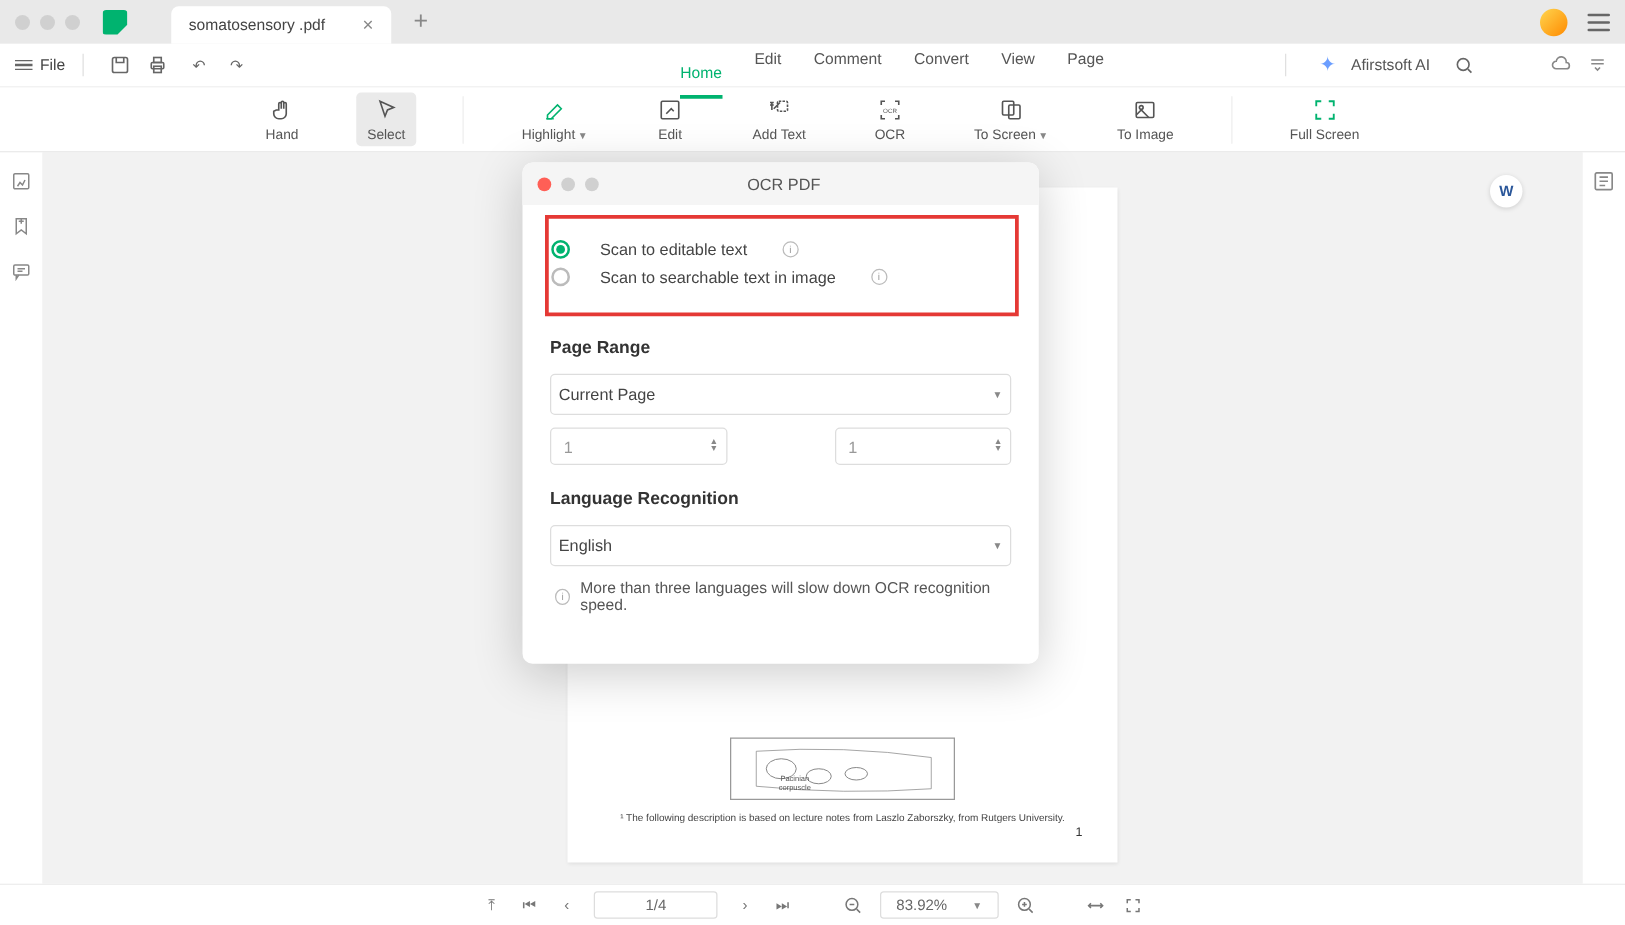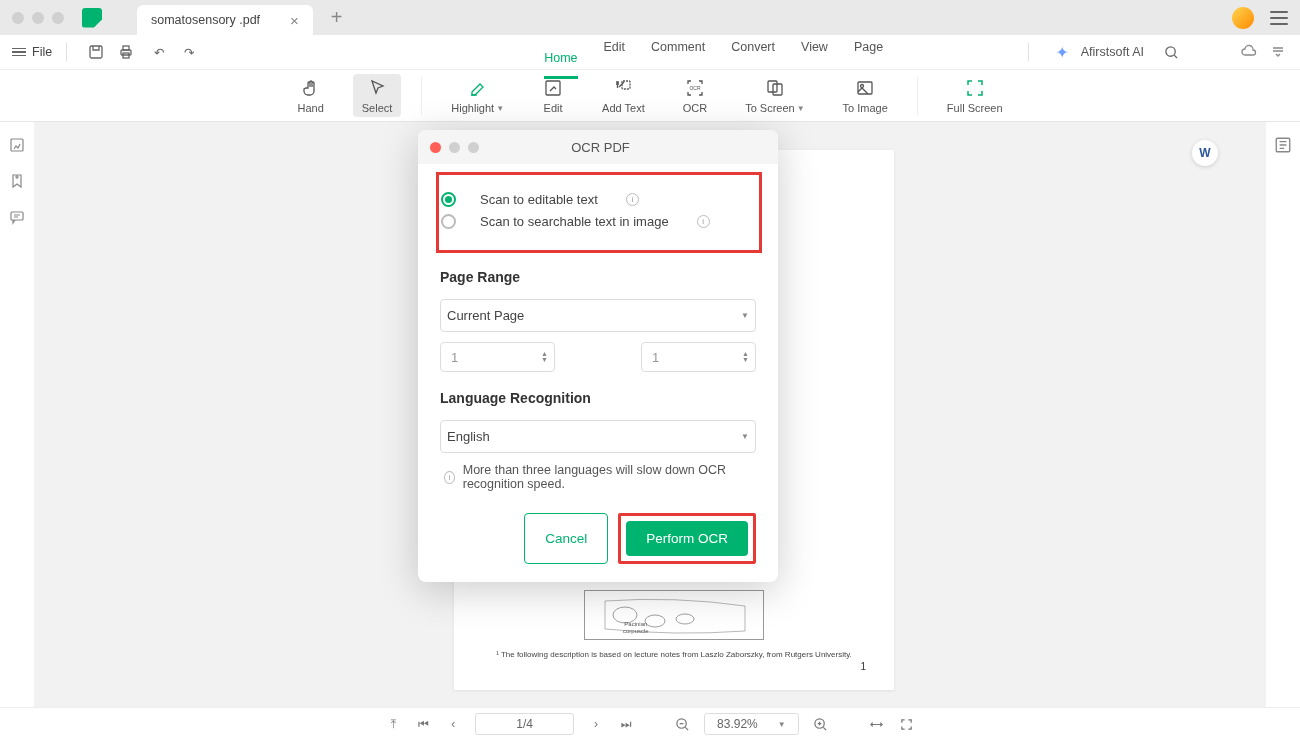--- a/index.html
+++ b/index.html
@@ -27,21 +27,21 @@
 .tb-icon { width: 16px; height: 16px; cursor: pointer; display: flex; align-items: center; justify-content: center; color: #666; margin: 0 7px; }
 .menu-tabs { display: flex; margin-left: 340px; gap: 26px; }
 .menu-tab { color: #555; cursor: pointer; padding: 4px 0; position: relative; }
 .menu-tab.active { color: #00b36f; font-weight: 500; margin-top: 11px; }
 .menu-tab.active::after { content:""; position: absolute; bottom: -10px; left: 0; right: 0; height: 3px; background: #00b36f; }
 .ai-section { margin-left: auto; display: flex; align-items: center; gap: 12px; color: #555; }
 .ai-sparkle { color: #6b9eff; font-size: 16px; }
 .cloud-icon, .collapse-icon { width: 18px; height: 18px; color: #888; cursor: pointer; }
 
 
-.ribbon { height: 52px; background: #fff; border-bottom: 1px solid #e5e5e5; display: flex; align-items: center; justify-content: center; gap: 20px; }
+.ribbon { height: 52px; background: #fff; border-bottom: 1px solid #e5e5e5; display: flex; align-items: center; justify-content: center; gap: 37px; }
 .ribbon-btn { display: flex; flex-direction: column; align-items: center; gap: 3px; cursor: pointer; padding: 3px 9px; border-radius: 4px; }
 .ribbon-btn.active { background: #eaeaea; }
 .ribbon-icon { width: 22px; height: 22px; display: flex; align-items: center; justify-content: center; font-size: 18px; color: #555; }
 .ribbon-label { font-size: 11px; color: #555; display: flex; align-items: center; gap: 2px; }
 .ribbon-sep { width: 1px; height: 38px; background: #eee; }
 .dropdown-caret { font-size: 8px; color: #888; }
 
 
 .workspace { position: absolute; top: 122px; bottom: 33px; left: 0; right: 0; background: #f2f2f2; }
 .left-rail { position: absolute; left: 0; top: 0; bottom: 0; width: 34px; background: #fff; display: flex; flex-direction: column; align-items: center; padding-top: 14px; gap: 18px; }
@@ -49,21 +49,21 @@
 .right-rail { position: absolute; right: 0; top: 0; bottom: 0; width: 34px; background: #fff; display:flex; flex-direction:column; align-items:center; padding-top:14px; }
 .doc-area { position: absolute; left: 34px; right: 34px; top: 0; bottom: 0; background: #f2f2f2; }
 .doc-page { position: absolute; left: 420px; top: 28px; width: 440px; height: 540px; background: #fff; box-shadow: 0 1px 3px rgba(0,0,0,0.08); padding: 20px; font-size: 9px; color: #333; }
 .word-badge { position:absolute; right: 48px; top: 18px; width:26px; height:26px; border-radius:50%; background:#fff; box-shadow:0 1px 4px rgba(0,0,0,0.15); display:flex; align-items:center; justify-content:center; font-size:12px; font-weight:bold; color:#2b579a;}
 .doc-illustration { width: 180px; height: 50px; border: 1px solid #999; margin: 0 auto 8px; position:relative;}
 .doc-labels { font-size:6px; color:#555; }
 .doc-note { font-size: 8px; text-align: center; margin-top: 10px; color: #444;}
 .doc-pagenum { position:absolute; right:28px; bottom:18px; font-size:10px;}
 
 
-.modal { position: absolute; left: 418px; top: 130px; width: 360px; background: #fff; border-radius: 8px; box-shadow: 0 8px 40px rgba(0,0,0,0.2); z-index: 100; }
+.modal { position: absolute; left: 418px; top: 130px; width: 413px; background: #fff; border-radius: 8px; box-shadow: 0 8px 40px rgba(0,0,0,0.2); z-index: 100; }
 .modal-titlebar { height: 34px; background: #f5f5f5; border-radius: 8px 8px 0 0; display: flex; align-items: center; padding: 0 12px; }
 .modal-traffic { display: flex; gap: 8px; }
 .modal-light { width: 11px; height: 11px; border-radius: 50%; }
 .modal-light.red { background: #ff5f56; }
 .modal-light.gray { background: #d0d0d0; }
 .modal-title { flex: 1; text-align: center; font-size: 13px; color: #555; margin-left: -44px; }
 .modal-body { padding: 20px 22px 18px; }
 .section-title { font-size: 14px; font-weight: 600; color: #333; margin-bottom: 14px; }
 .scan-highlight { border: 3px solid #e53935; padding: 10px 6px 14px 2px; margin: -12px -6px 16px -4px; }
 .radio-row { display: flex; align-items: center; gap: 24px; font-size: 13px; color: #444; margin: 7px 0; cursor: pointer; }
@@ -355,26 +355,20 @@
     <div class="section-title">Language Recognition</div>
     <div class="select-box">
       <span>English</span>
       <span class="dropdown-caret">▼</span>
     </div>
     <div class="lang-note">
       <div class="info-icon">i</div>
       <span>More than three languages will slow down OCR recognition speed.</span>
     </div>
 
-    <div class="modal-actions">
-      <button class="btn-cancel">Cancel</button>
-      <div class="perform-wrap">
-        <button class="btn-perform">Perform OCR</button>
-      </div>
-    </div>
   </div>
 </div>
 
 <div class="statusbar">
   <div class="sb-icon">⤒</div>
   <div class="sb-icon">⏮</div>
   <div class="sb-icon">‹</div>
   <div class="page-box"><span>1/4</span></div>
   <div class="sb-icon">›</div>
   <div class="sb-icon">⏭</div>

